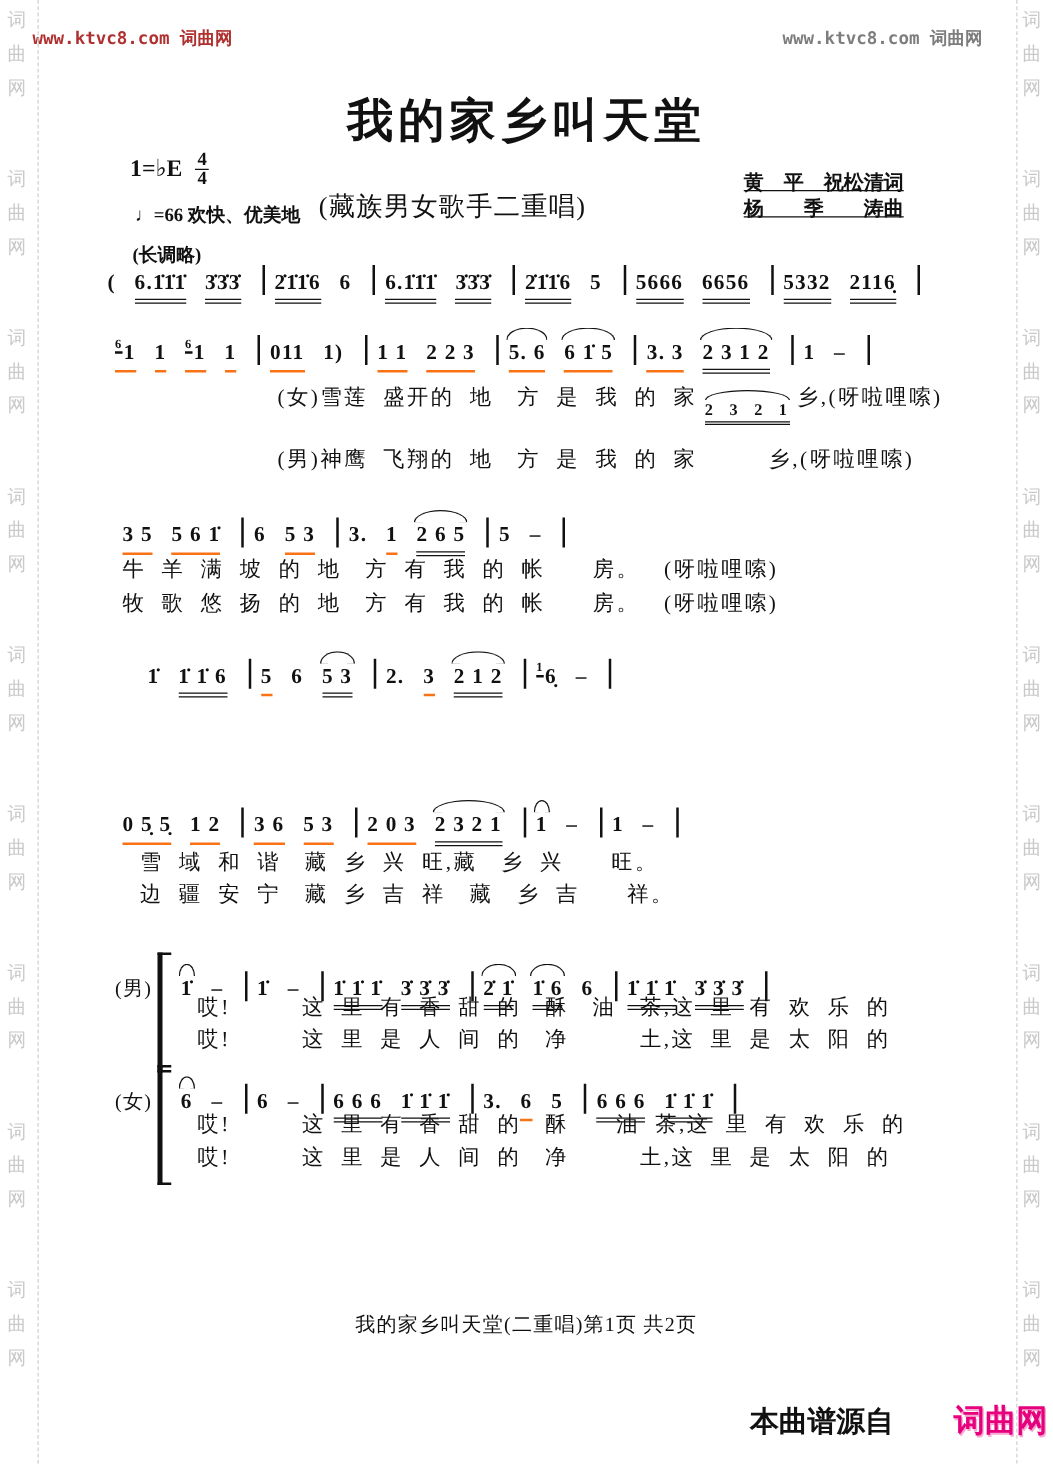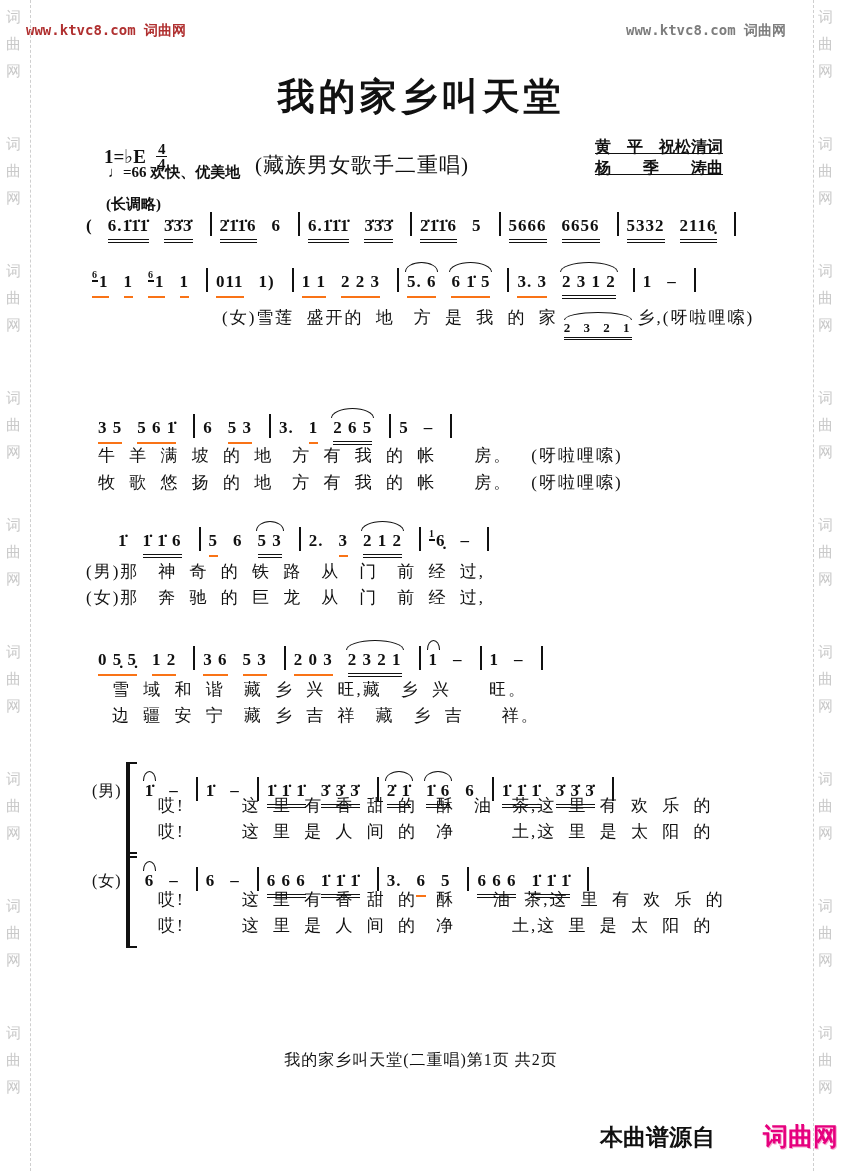--- a/index.html
+++ b/index.html
@@ -22,21 +22,21 @@
   .side-rail.left .rail-dash{left:28px;}
   .side-rail.right .rail-dash{right:26px;}
   
   .wm{position:absolute;top:22px;font-family:"DejaVu Sans Mono",monospace;
       font-size:14px;font-weight:bold;letter-spacing:0;}
   .wm.left{left:26px;color:#b03030;}
   .wm.right{right:56px;color:#7d7d7d;}
   
   .title{position:absolute;top:72px;left:0;width:100%;text-align:center;
          font-size:37px;font-weight:bold;letter-spacing:4px;}
-  .keyblock{position:absolute;top:142px;left:104px;font-size:19px;font-weight:bold;
+  .keyblock{position:absolute;top:121px;left:104px;font-size:19px;font-weight:bold;
             display:flex;align-items:center;}
   .timesig{display:inline-flex;flex-direction:column;align-items:center;
            margin-left:10px;font-size:15px;line-height:14px;font-weight:bold;}
   .timesig .num{border-bottom:1px solid #111;padding:0 2px;}
   .tempo{position:absolute;top:163px;left:108px;font-size:15px;font-weight:bold;}
   .subtitle{position:absolute;top:151px;left:255px;font-size:21px;letter-spacing:1px;}
   .credits{position:absolute;top:136px;left:595px;width:145px;font-size:16px;
            line-height:21px;font-weight:bold;white-space:nowrap;text-decoration:underline;}
   .intro-note{position:absolute;top:195px;left:106px;font-size:15px;font-weight:bold;}
   
@@ -175,26 +175,25 @@
 <div class="credits">
   <div>黄　平　祝松清词</div>
   <div>杨　　季　　涛曲</div>
 </div>
 <div class="intro-note">(长调略)</div>
 
 <div id="score">
     <div class="line music" style="top: 212px; left: 86px;"><span class="tk">(</span><span class="tk u2">6.1̇1̇1̇</span><span class="tk u2">3̇3̇3̇</span><span class="bar"></span><span class="tk u2">2̇1̇1̇6</span><span class="tk">6</span><span class="bar"></span><span class="tk u2">6.1̇1̇1̇</span><span class="tk u2">3̇3̇3̇</span><span class="bar"></span><span class="tk u2">2̇1̇1̇6</span><span class="tk">5</span><span class="bar"></span><span class="tk u2">5666</span><span class="tk u2">6656</span><span class="bar"></span><span class="tk u2">5332</span><span class="tk u2">2116̣</span><span class="bar"></span></div>
     <div class="line music" style="top: 268px; left: 92px;"><span class="tk u1"><span class="grace">6</span>1</span><span class="tk u1">1</span><span class="tk u1"><span class="grace">6</span>1</span><span class="tk u1">1</span><span class="bar"></span><span class="tk u1">011</span><span class="tk">1)</span><span class="bar"></span><span class="tk u1">1 1</span><span class="tk u1">2 2 3</span><span class="bar"></span><span class="tk u1 arc">5. 6</span><span class="tk u1 arc">6 1̇ 5</span><span class="bar"></span><span class="tk u1">3. 3</span><span class="tk u2 arc">2 3 1 2</span><span class="bar"></span><span class="tk">1</span><span class="tk">–</span><span class="bar"></span></div>
     <div class="line lyric" style="top: 306px; left: 222px;"><span>(女)雪莲 盛开的 地　方 是 我 的 家</span><span class="mini-notes">2 3 2 1</span><span>乡,(呀啦哩嗦)</span></div>
+    <div class="line lyric" style="top: 356px; left: 222px;"><span>(男)神鹰 飞翔的 地　方 是 我 的 家　　　乡,(呀啦哩嗦)</span></div>
     <div class="line music" style="top: 414px; left: 98px;"><span class="tk u1">3 5</span><span class="tk u1">5 6 1̇</span><span class="bar"></span><span class="tk">6</span><span class="tk u1">5 3</span><span class="bar"></span><span class="tk">3.</span><span class="tk u1">1</span><span class="tk u2 arc">2 6 5</span><span class="bar"></span><span class="tk">5</span><span class="tk">–</span><span class="bar"></span></div>
     <div class="line lyric" style="top: 444px; left: 98px;"><span>牛 羊 满 坡 的 地　方 有 我 的 帐　　房。　(呀啦哩嗦)</span></div>
     <div class="line lyric" style="top: 471px; left: 98px;"><span>牧 歌 悠 扬 的 地　方 有 我 的 帐　　房。　(呀啦哩嗦)</span></div>
     <div class="line music" style="top: 527px; left: 118px;"><span class="tk">1̇</span><span class="tk u2">1̇ 1̇ 6</span><span class="bar"></span><span class="tk u1">5</span><span class="tk">6</span><span class="tk u2 arc">5 3</span><span class="bar"></span><span class="tk">2.</span><span class="tk u1">3</span><span class="tk u2 arc">2 1 2</span><span class="bar"></span><span class="tk"><span class="grace">1</span>6̣</span><span class="tk">–</span><span class="bar"></span></div>
-    <div class="line lyric" style="top: 560px; left: 86px;"><span>(男)那　神 奇 的 铁 路　从　门　前 经 过,</span></div>
-    <div class="line lyric" style="top: 586px; left: 86px;"><span>(女)那　奔 驰 的 巨 龙　从　门　前 经 过,</span></div>
     <div class="line music" style="top: 646px; left: 98px;"><span class="tk u1">0 5̣ 5̣</span><span class="tk u1">1 2</span><span class="bar"></span><span class="tk u1">3 6</span><span class="tk u1">5 3</span><span class="bar"></span><span class="tk u1">2 0 3</span><span class="tk u2 arc">2 3 2 1</span><span class="bar"></span><span class="tk arc">1</span><span class="tk">–</span><span class="bar"></span><span class="tk">1</span><span class="tk">–</span><span class="bar"></span></div>
     <div class="line lyric" style="top: 704px; left: 112px;"><span>边 疆 安 宁　藏 乡 吉 祥　藏　乡 吉　　祥。</span></div>
     <div class="line lyric" style="top: 678px; left: 112px;"><span>雪 域 和 谐　藏 乡 兴 旺,藏　乡 兴　　旺。</span></div>
     <div class="line music" style="top: 762px; left: 92px;"><span class="vlabel">(男)</span><span class="bracket"></span><span class="tk arc">1̇</span><span class="tk">–</span><span class="bar"></span><span class="tk">1̇</span><span class="tk">–</span><span class="bar"></span><span class="tk u2">1̇ 1̇ 1̇</span><span class="tk u2">3̇ 3̇ 3̇</span><span class="bar"></span><span class="tk u2 arc">2̇ 1̇</span><span class="tk u2 arc">1̇ 6</span><span class="tk">6</span><span class="bar"></span><span class="tk u2">1̇ 1̇ 1̇</span><span class="tk u2">3̇ 3̇ 3̇</span><span class="bar"></span></div>
     <div class="line lyric" style="top: 794px; left: 158px;"><span>哎!　　　这 里 有 香 甜 的　酥　油　茶,这 里 有 欢 乐 的</span></div>
     <div class="line lyric" style="top: 820px; left: 158px;"><span>哎!　　　这 里 是 人 间 的　净　　　土,这 里 是 太 阳 的</span></div>
     <div class="line music" style="top: 852px; left: 92px;"><span class="vlabel">(女)</span><span class="bracket"></span><span class="tk arc">6</span><span class="tk">–</span><span class="bar"></span><span class="tk">6</span><span class="tk">–</span><span class="bar"></span><span class="tk u2">6 6 6</span><span class="tk u2">1̇ 1̇ 1̇</span><span class="bar"></span><span class="tk">3.</span><span class="tk u1">6</span><span class="tk">5</span><span class="bar"></span><span class="tk u2">6 6 6</span><span class="tk u2">1̇ 1̇ 1̇</span><span class="bar"></span></div>
     <div class="line lyric" style="top: 888px; left: 158px;"><span>哎!　　　这 里 有 香 甜 的　酥　　油 茶,这 里 有 欢 乐 的</span></div>
     <div class="line lyric" style="top: 914px; left: 158px;"><span>哎!　　　这 里 是 人 间 的　净　　　土,这 里 是 太 阳 的</span></div>
   </div>

